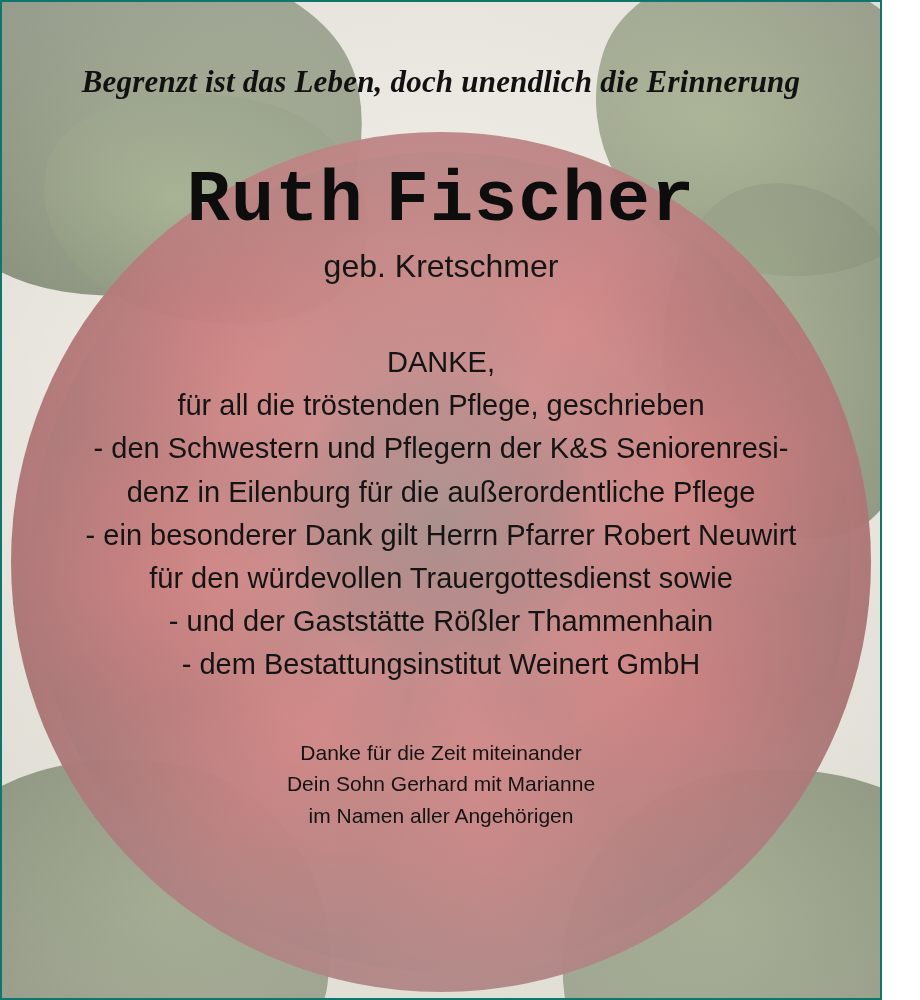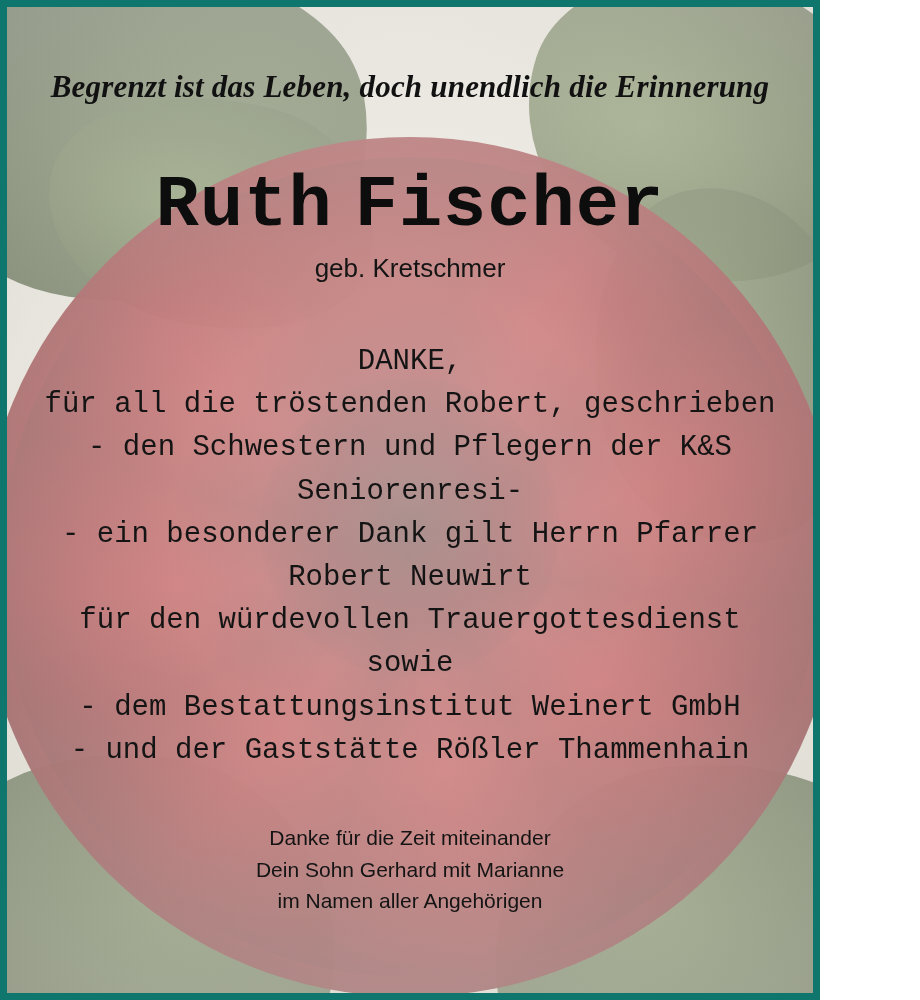--- a/index.html
+++ b/index.html
@@ -8,24 +8,24 @@
     background: #ffffff;
   }
   body {
     width: 920px;
     height: 1000px;
     font-family: "Liberation Sans", sans-serif;
   }
 
   .notice {
     position: relative;
-    width: 820px;
+    width: 882px;
     height: 1000px;
     box-sizing: border-box;
-    border: 7px solid #0f766e;
+    border: 2px solid #0f766e;
     overflow: hidden;
     background: #4d7c0f;
   }
 
   
   .bg {
     position: absolute;
     inset: 0;
     overflow: hidden;
   }
@@ -183,30 +183,29 @@
     margin-top: 60px;
     font-family: Liberation Mono, monospace;
     font-weight: 700;
     font-size: 72px;
     letter-spacing: 1px;
     color: #0d0d0d;
   }
   .name .gap { display: inline-block; width: 22px; }
   .maiden {
     margin-top: 6px;
-    font-size: 26px;
+    font-size: 32px;
     font-weight: 400;
     color: #141414;
   }
   .thanks-block {
     margin-top: 56px;
     font-size: 29px;
     line-height: 1.49;
     color: #141414;
-    font-family: Liberation Mono, monospace;
   }
   .thanks-block .ln { display: block; }
   .closing {
     margin-top: 50px;
     font-size: 21px;
     line-height: 1.5;
   }
   .closing .ln { display: block; }
   .closing .bold { font-weight: 400; }
 </style>
@@ -235,26 +234,27 @@
     <div class="headline">Begrenzt ist das Leben, doch unendlich die Erinnerung</div>
 
     <div class="name">
       <span>Ruth</span><span class="gap"></span><span>Fischer</span>
     </div>
 
     <div class="maiden">geb. Kretschmer</div>
 
     <div class="thanks-block">
       <span class="ln">DANKE,</span>
-      <span class="ln">für all die tröstenden Robert, geschrieben</span>
+      <span class="ln">für all die tröstenden Pflege, geschrieben</span>
       <span class="ln">- den Schwestern und Pflegern der K&amp;S Seniorenresi-</span>
+      <span class="ln">denz in Eilenburg für die außerordentliche Pflege</span>
       <span class="ln">- ein besonderer Dank gilt Herrn Pfarrer Robert Neuwirt</span>
       <span class="ln">für den würdevollen Trauergottesdienst sowie</span>
+      <span class="ln">- und der Gaststätte Rößler Thammenhain</span>
       <span class="ln">- dem Bestattungsinstitut Weinert GmbH</span>
-      <span class="ln">- und der Gaststätte Rößler Thammenhain</span>
     </div>
 
     <div class="closing">
       <span class="ln">Danke für die Zeit miteinander</span>
       <span class="ln bold">Dein Sohn Gerhard mit Marianne</span>
       <span class="ln bold">im Namen aller Angehörigen</span>
     </div>
 
   </div>
 </div>

